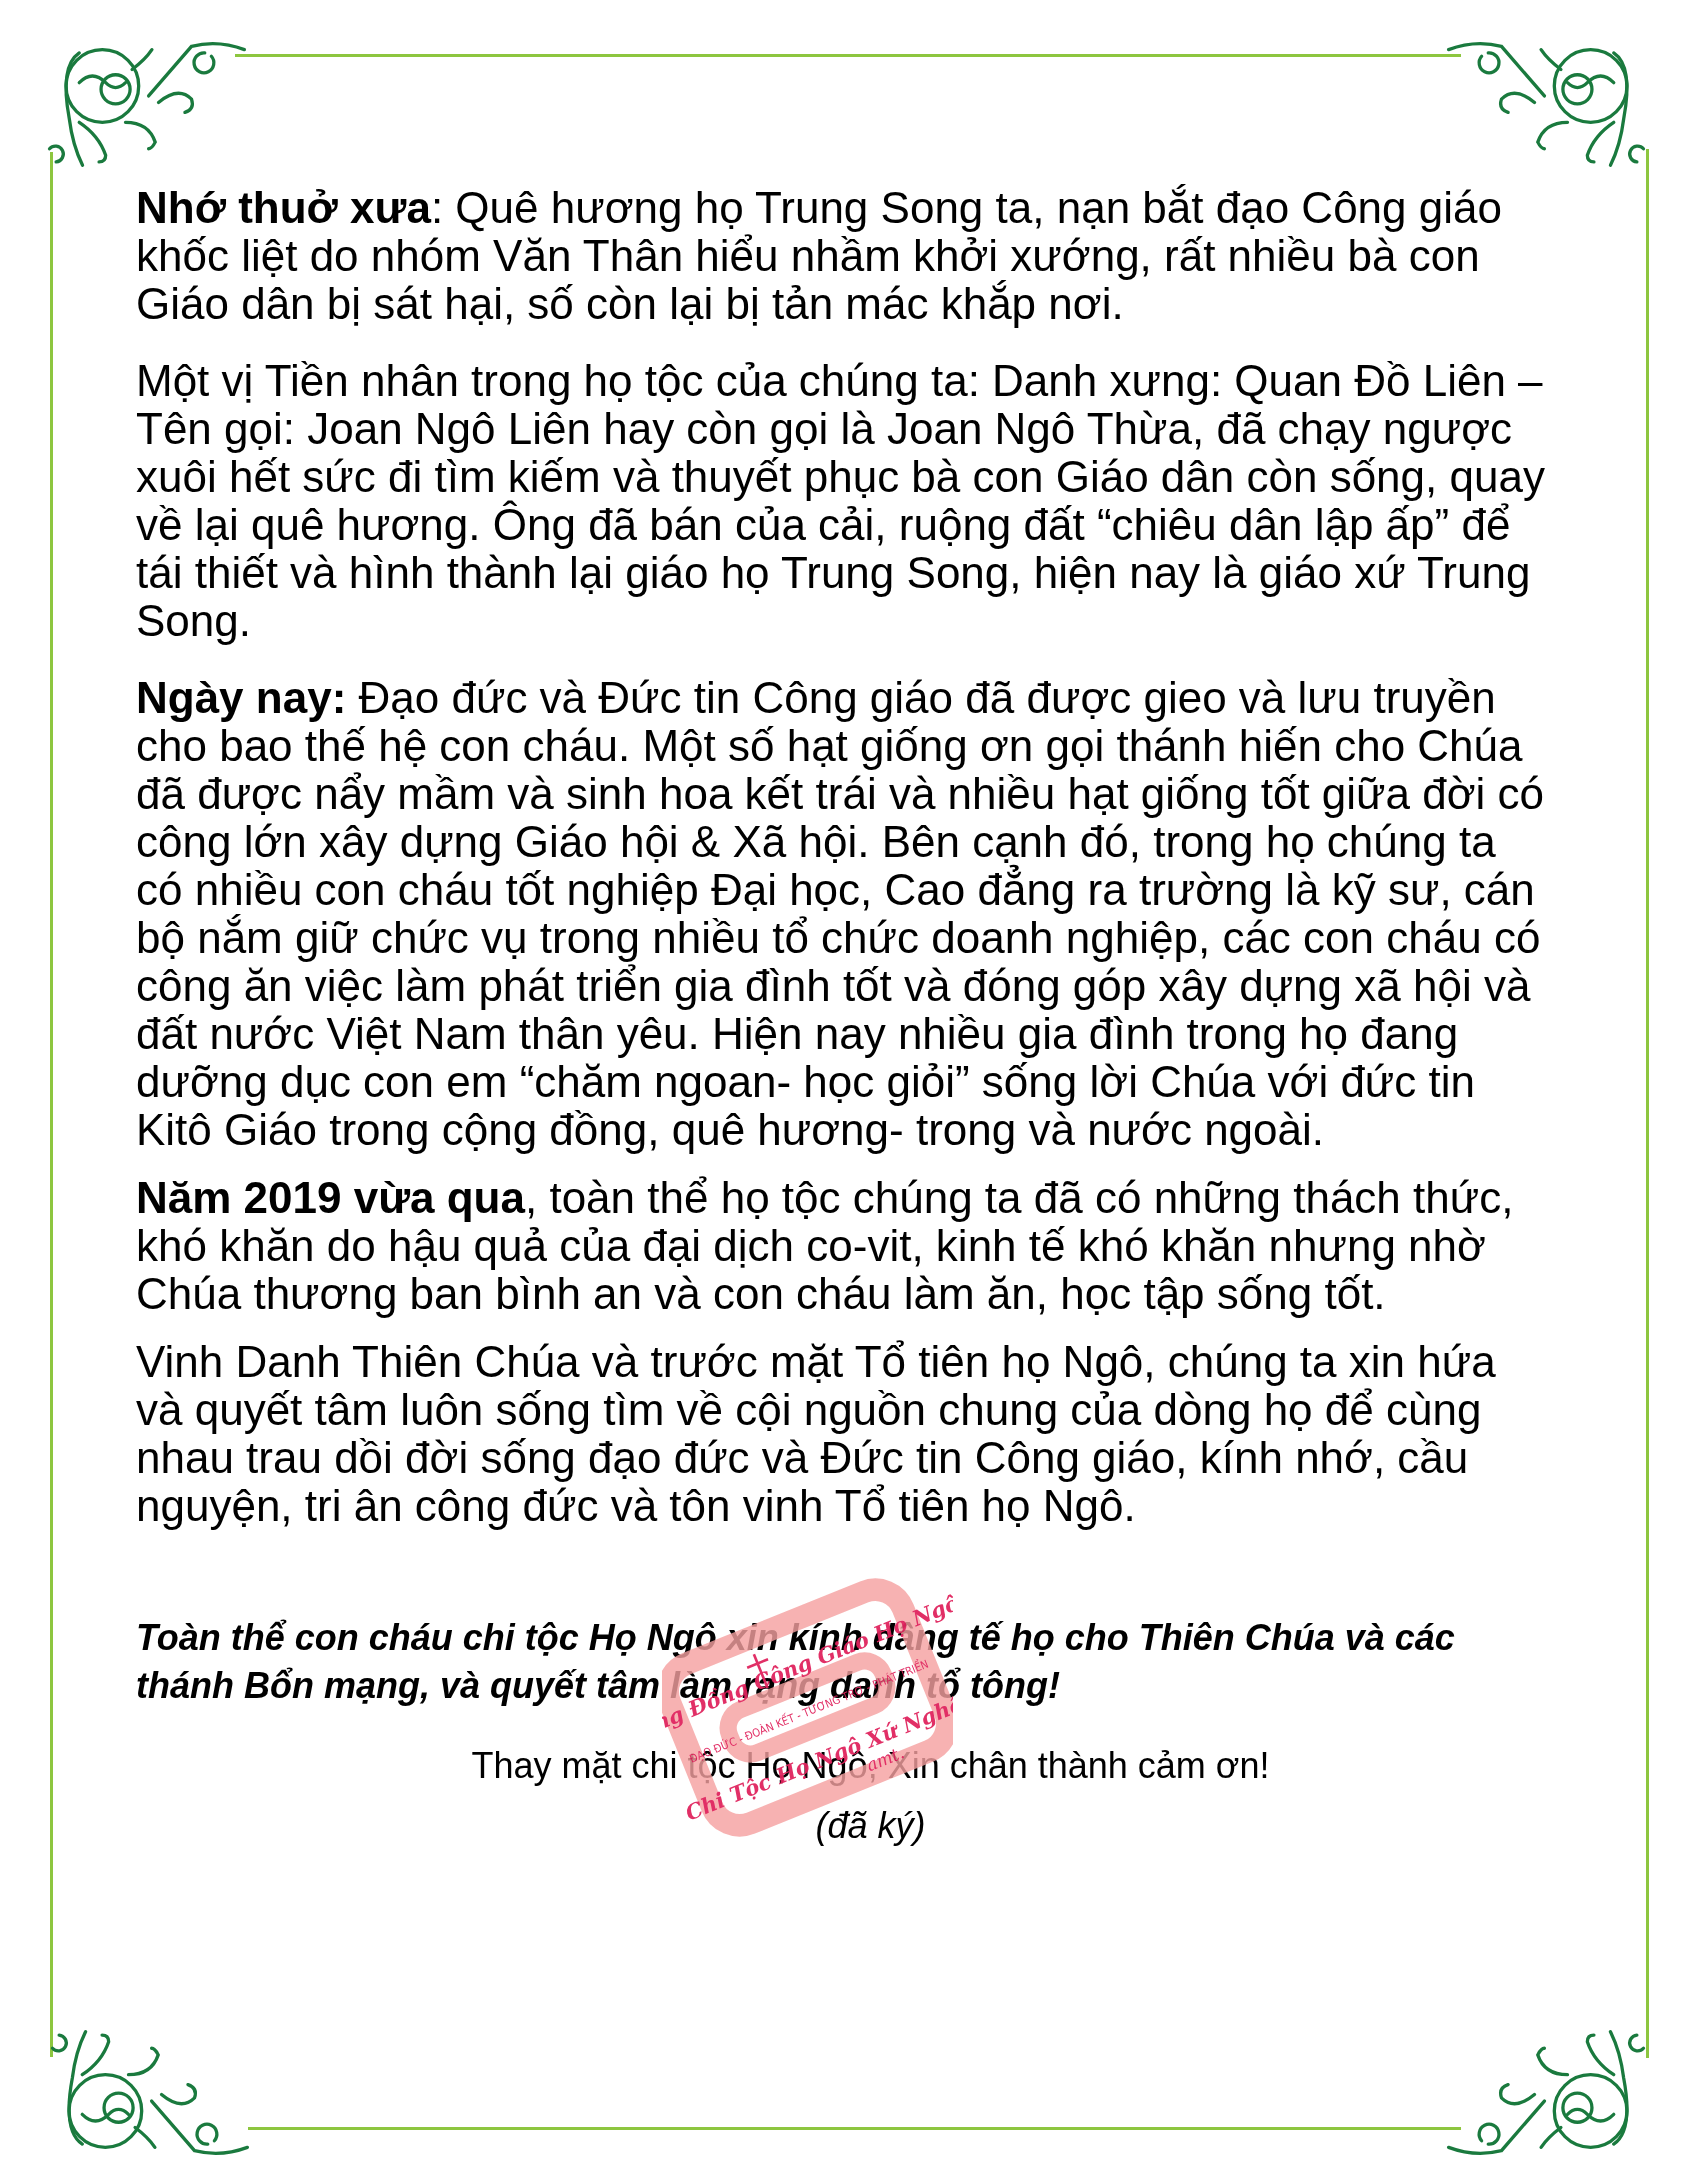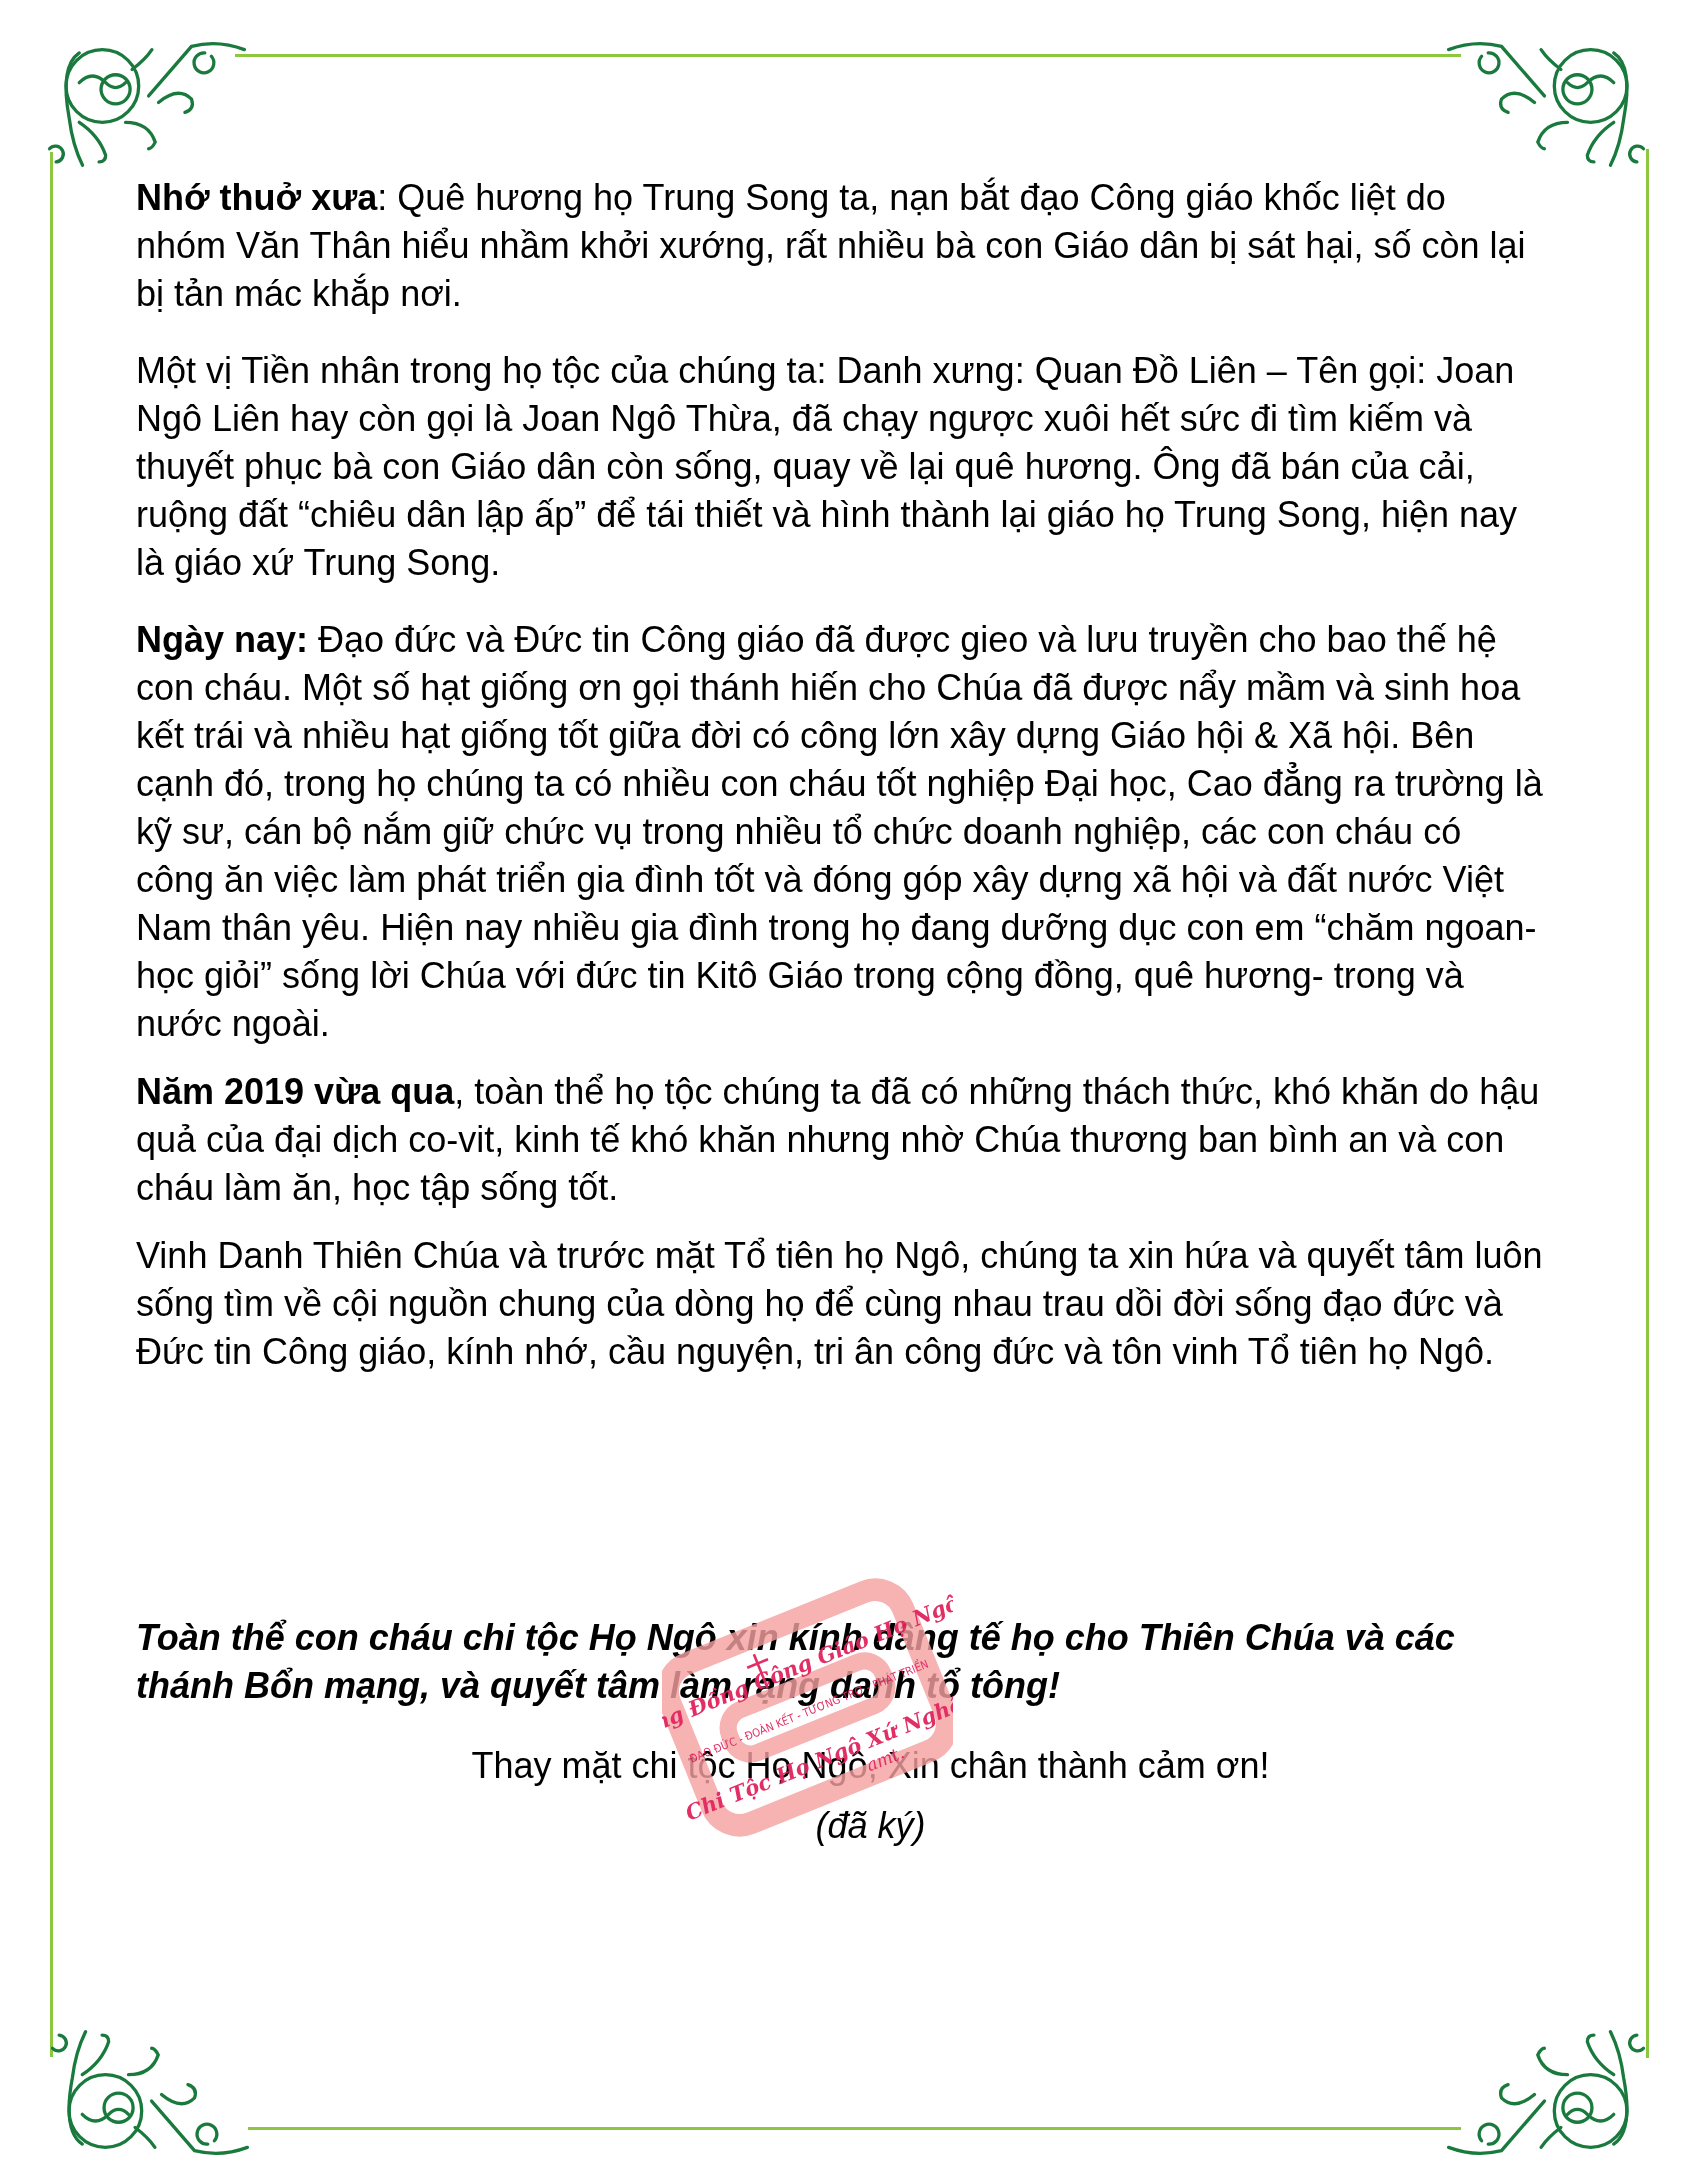--- a/index.html
+++ b/index.html
@@ -1,21 +1,21 @@
 <!DOCTYPE html>
 <html style="font-size:10.6px"><head>
   <meta charset="utf-8">
   <style>
     html, body { margin:0; padding:0; background:#ffffff; }
     body { width:1687px; height:2183px; position:relative; overflow:hidden;
            font-family:"Liberation Sans", sans-serif; color:#000; }
     .frame-line { position:absolute; background:#8dc63f; }
     .corner { position:absolute; width:218px; height:159px; }
     .corner svg { width:100%; height:100%; }
-    .content { position:absolute; left:136px; top:174px; width:1409px; font-size:36px; line-height:48px; }
+    .content { position:absolute; left:136px; top:184px; width:1409px; font-size:44px; line-height:48px; }
     .content p { margin:0 0 29px 0; text-align:left; }
     .content b { font-weight:bold; }
     .closing { position:absolute; left:136px; top:1614px; width:1409px; font-size:36px; line-height:48px; }
     .closing .dedication { font-weight:bold; font-style:italic; margin:0; }
     .closing .thanks { text-align:center; margin:32px 0 0 0; padding-left:60px; }
     .closing .signed { font-style:italic; text-align:center; margin:12px 0 0 0; padding-left:60px; }
     .stamp { position:absolute; left:662px; top:1575px; width:291px; height:265px; opacity:0.95; pointer-events:none; }
     .stamp svg { width:100%; height:100%; }
   </style>
 </head>

